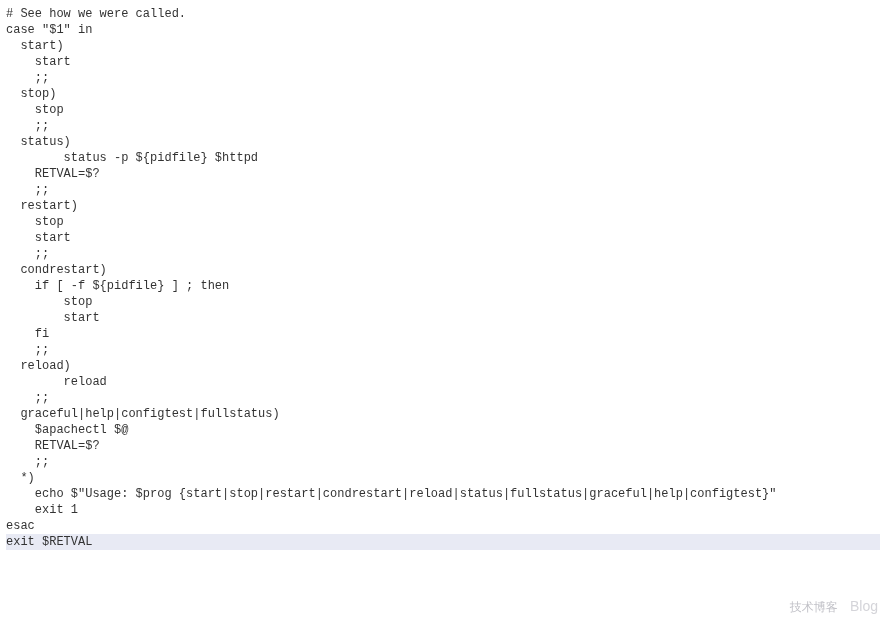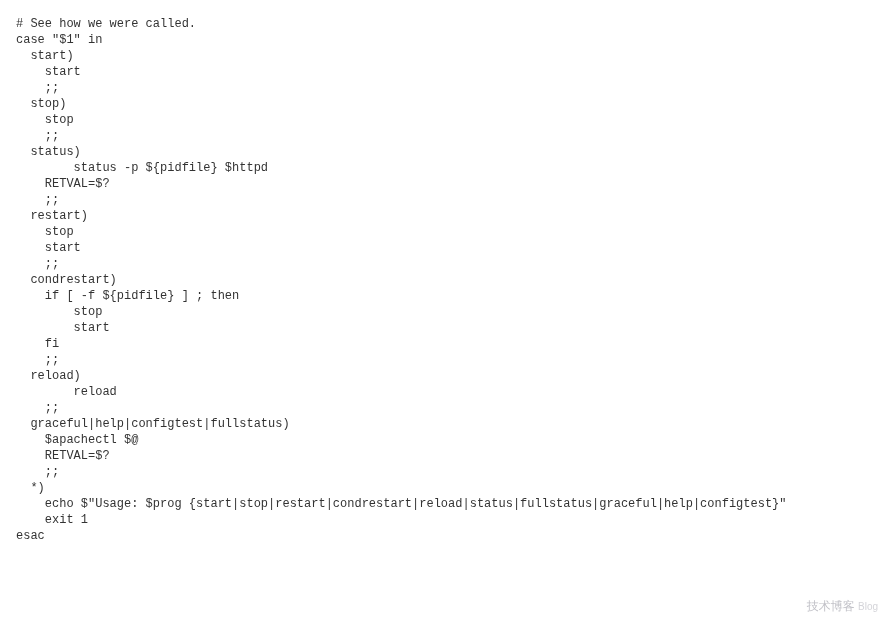--- a/index.html
+++ b/index.html
@@ -10,21 +10,21 @@
     line-height: 16px;
     color: #333;
     background: #fff;
     width: 886px;
     height: 619px;
     position: relative;
     overflow: hidden;
   }
   pre {
     margin: 0;
-    padding: 16px;
+    padding: 6px;
     font: inherit;
     white-space: pre;
   }
   .last-line-hl {
     background: #e8eaf4;
     display: block;
   }
   .watermark {
     position: absolute;
     right: 8px;
@@ -40,23 +40,23 @@
     font-weight: bold;
     color: rgba(180,180,190,0.5);
     letter-spacing: 1px;
     display: block;
     line-height: 22px;
   }
   .watermark .sub {
     display: block;
   }
   .watermark .blog {
-    font-size: 10px;
+    font-size: 14px;
     color: rgba(170,170,180,0.5);
-    margin-left: 0;
+    margin-left: 9px;
   }
 </style>
 </head>
 <body>
 
 <pre><span># See how we were called.</span>
 <span>case "$1" in</span>
 <span>  start)</span>
 <span>    start</span>
 <span>    ;;</span>
@@ -81,20 +81,20 @@
 <span>        reload</span>
 <span>    ;;</span>
 <span>  graceful|help|configtest|fullstatus)</span>
 <span>    $apachectl $@</span>
 <span>    RETVAL=$?</span>
 <span>    ;;</span>
 <span>  *)</span>
 <span>    echo $"Usage: $prog {start|stop|restart|condrestart|reload|status|fullstatus|graceful|help|configtest}"</span>
 <span>    exit 1</span>
 <span>esac</span>
-</pre>
+<span class="last-line-hl">exit $RETVAL</span></pre>
 
 <div class="watermark">
   <span class="sub">
     <span>技术博客</span>
     <span class="blog">Blog</span>
   </span>
 </div>
 
 </body></html>

